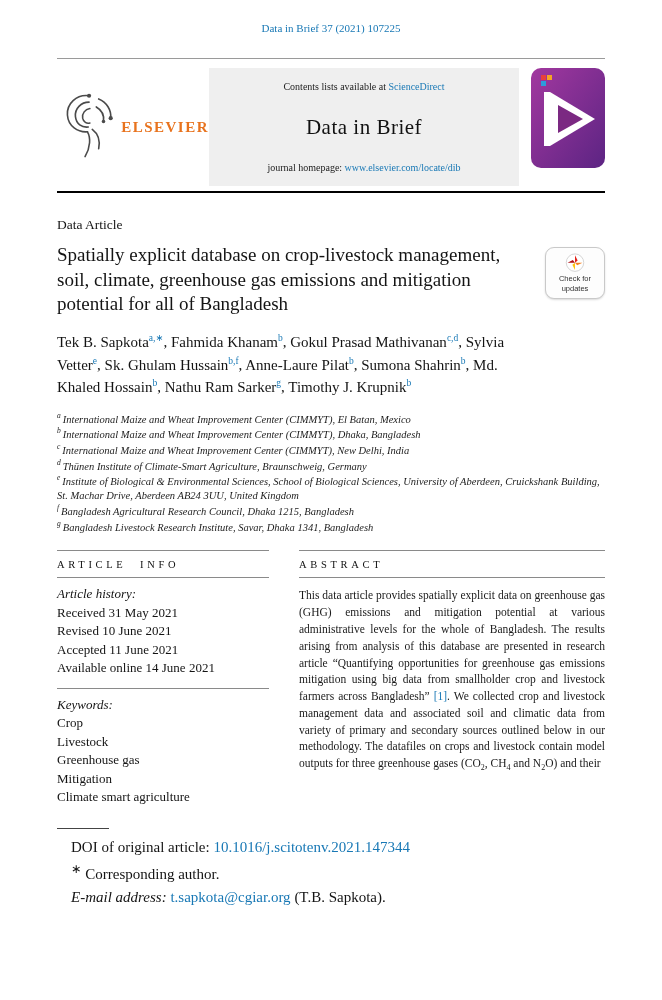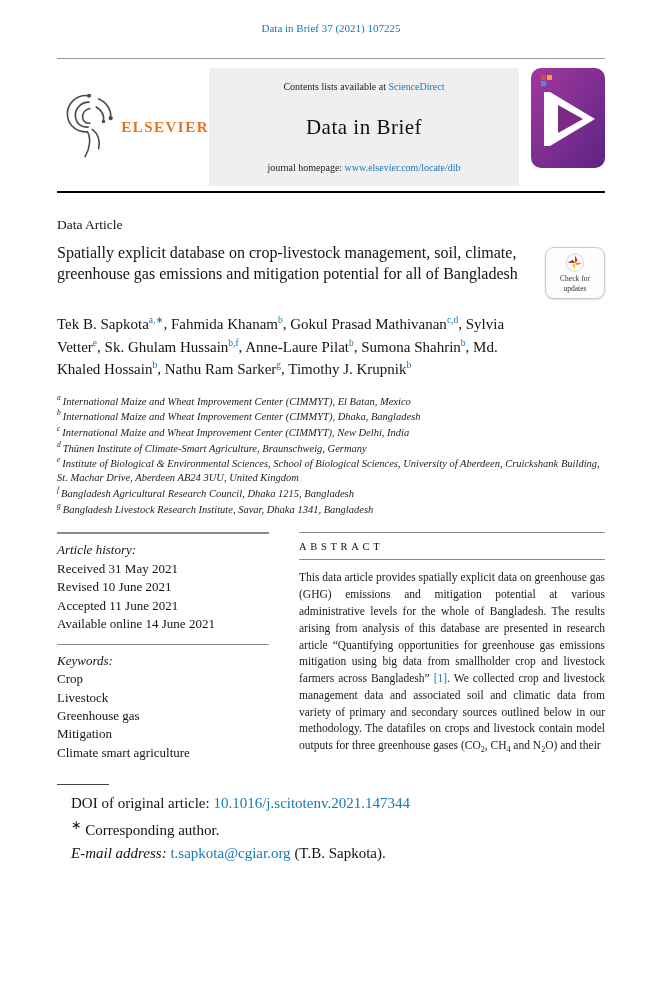--- a/index.html
+++ b/index.html
@@ -12,23 +12,23 @@
   .header{display:flex;margin-top:9px;height:118px;}
   .elsevier-block{width:152px;background:#ffffff;display:flex;flex-direction:row;align-items:center;justify-content:space-between;padding:2px 0 2px;box-sizing:border-box;}
   .elsevier-word{font-size:15px;letter-spacing:1.5px;color:#e8731e;font-weight:bold;}
   .header-center{flex:1;background:#efefef;display:flex;flex-direction:column;align-items:center;justify-content:space-between;padding:13px 6px;box-sizing:border-box;}
   .contents-line,.homepage-line{font-size:10px;color:#222;}
   .journal-title{font-size:21px;letter-spacing:0.5px;color:#111;}
   .cover-block{width:86px;display:flex;justify-content:flex-end;align-items:flex-start;padding-left:12px;box-sizing:border-box;}
   .thick-rule{border-top:2px solid #000;margin-top:5px;}
   .article-type{font-size:13.5px;margin-top:24px;}
   .title-row{display:flex;margin-top:10px;}
-  .title{font-size:16px;line-height:1.3;width:465px;}
+  .title{font-size:19px;line-height:1.3;width:465px;}
   .badge{margin-left:auto;margin-top:4px;width:60px;border:1px solid #c9c9c9;border-radius:9px;background:#fdfdfd;display:flex;flex-direction:column;align-items:center;justify-content:center;gap:2px;padding:5px 2px;box-shadow:0 1px 2px rgba(0,0,0,0.15);height:52px;box-sizing:border-box;cursor:pointer;}
-  .badge-label{font-size:7.5px;line-height:1.25;text-align:center;color:#333;font-family:Liberation Serif, serif;width:46px;}
+  .badge-label{font-size:7.5px;line-height:1.25;text-align:center;color:#333;font-family:Liberation Sans, sans-serif;width:46px;}
   .authors{margin-top:14px;font-size:15px;line-height:1.5;width:485px;}
   .authors sup{font-size:9.5px;color:#1878b5;cursor:pointer;}
   .affiliations{margin-top:12px;font-size:10.5px;line-height:1.35;font-style:italic;color:#1c1c1c;}
   .affiliations sup{font-size:7.5px;margin-right:2px;}
   .columns{display:flex;margin-top:16px;gap:30px;}
   .col-info{width:212px;flex:none;}
   .col-abs{flex:1;}
   .col-head{font-size:10.5px;letter-spacing:0.35em;word-spacing:0.7em;padding:8px 0 7px;color:#111;}
   .col-rule{border-top:1px solid #8a8a8a;height:0;}
   .info-section{padding:7px 0 10px;font-size:13px;line-height:1.42;}
@@ -152,20 +152,21 @@
       <div class="affiliation"><sup>e</sup><span>Institute of Biological &amp; Environmental Sciences, School of Biological Sciences, University of Aberdeen, Cruickshank Building, St. Machar Drive, Aberdeen AB24 3UU, United Kingdom</span></div>
 
       <div class="affiliation"><sup>f</sup><span>Bangladesh Agricultural Research Council, Dhaka 1215, Bangladesh</span></div>
 
       <div class="affiliation"><sup>g</sup><span>Bangladesh Livestock Research Institute, Savar, Dhaka 1341, Bangladesh</span></div>
     </div>
 
   <div class="columns">
     <div class="col-info">
       <div class="col-rule"></div>
+      <div class="col-head">ARTICLE INFO</div>
       <div class="col-rule"></div>
       <div class="info-section">
         <div class="info-label">Article history:</div>
         <div>
 
         <div class="info-line">Received 31 May 2021</div>
             <div class="info-line">Revised 10 June 2021</div>
             <div class="info-line">Accepted 11 June 2021</div>
             <div class="info-line">Available online 14 June 2021</div>
           </div>

